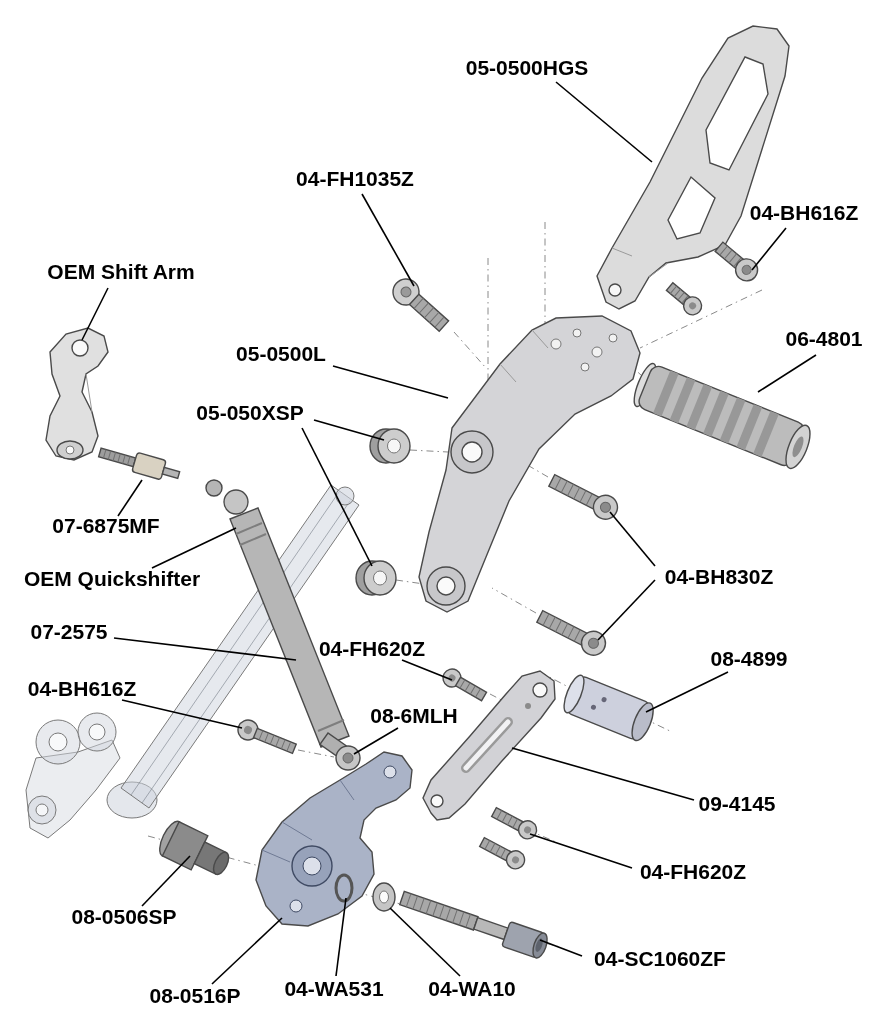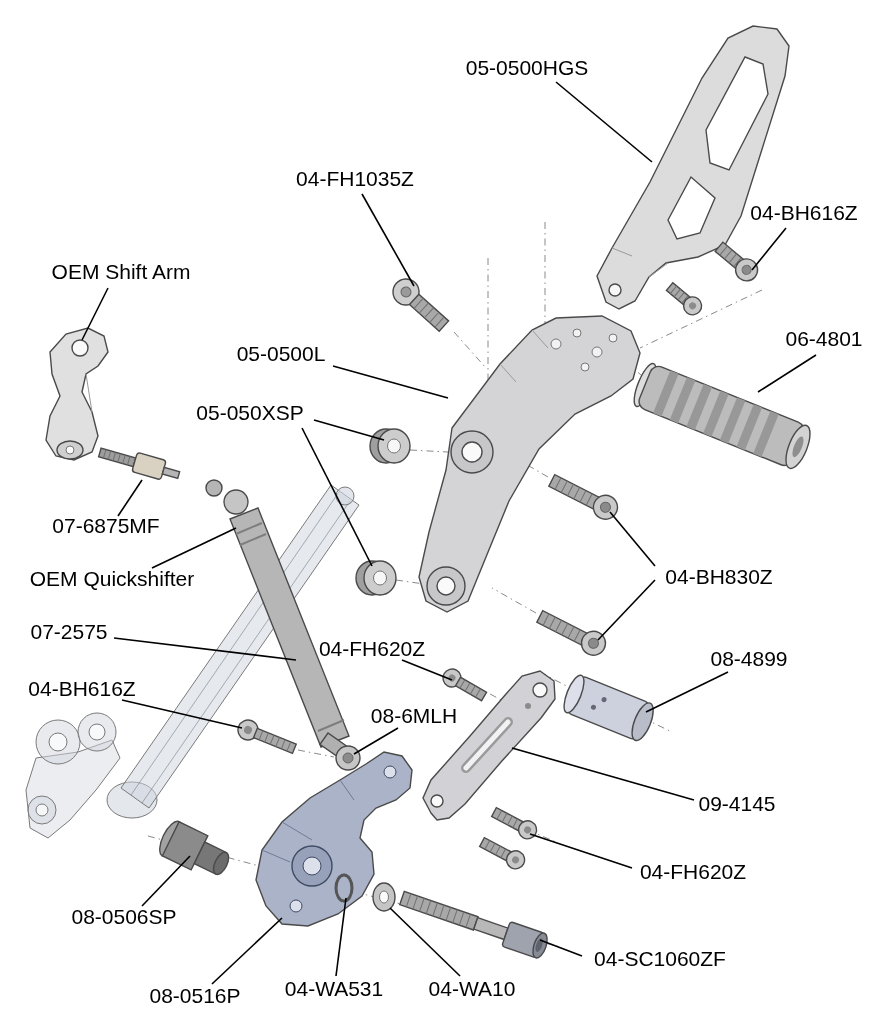--- a/index.html
+++ b/index.html
@@ -1,16 +1,16 @@
 <!DOCTYPE html>
 <html style="--bg: #ffffff; --line: #000000; --axis: #8a8a8a; --metal: #d4d4d7; --metal-dark: #8b8b8b; --lever: #aab3c7;"><head>
 <meta charset="utf-8">
 <style>
   html,body{margin:0;padding:0;background:#ffffff;}
-  .stage{position:relative;width:892px;height:1024px;background:var(--bg,#ffffff);overflow:hidden;}
+  .stage{position:relative;width:892px;height:1024px;background:var(--bg,#ffffff);overflow:hidden;font-weight:bold;}
   svg{display:block;}
   .lbl{font-family:"Liberation Sans",sans-serif;font-size:21px;fill:var(--line,#000);}
   .leader{stroke:var(--line,#000);stroke-width:1.6;fill:none;}
   .axis{stroke:var(--axis,#8a8a8a);stroke-width:1;fill:none;stroke-dasharray:7 4 1.5 4;}
   .metal{stroke:#4a4a4a;stroke-width:1.4;}
   .thr{stroke:#707070;stroke-width:1;fill:none;}
   .edge{stroke:#9a9a9a;stroke-width:1;fill:none;}
 </style>
 </head>
 <body>

